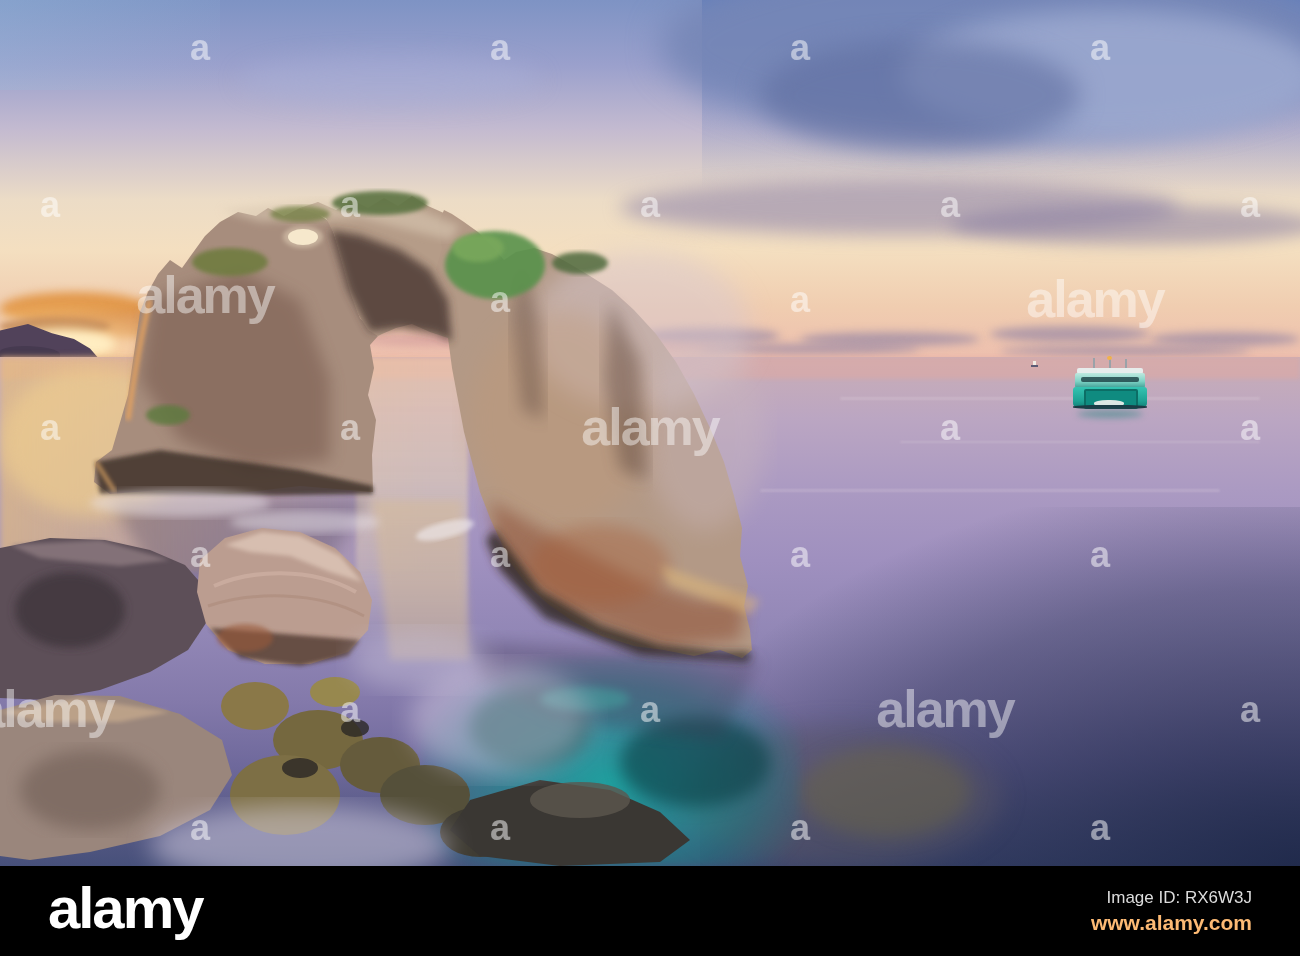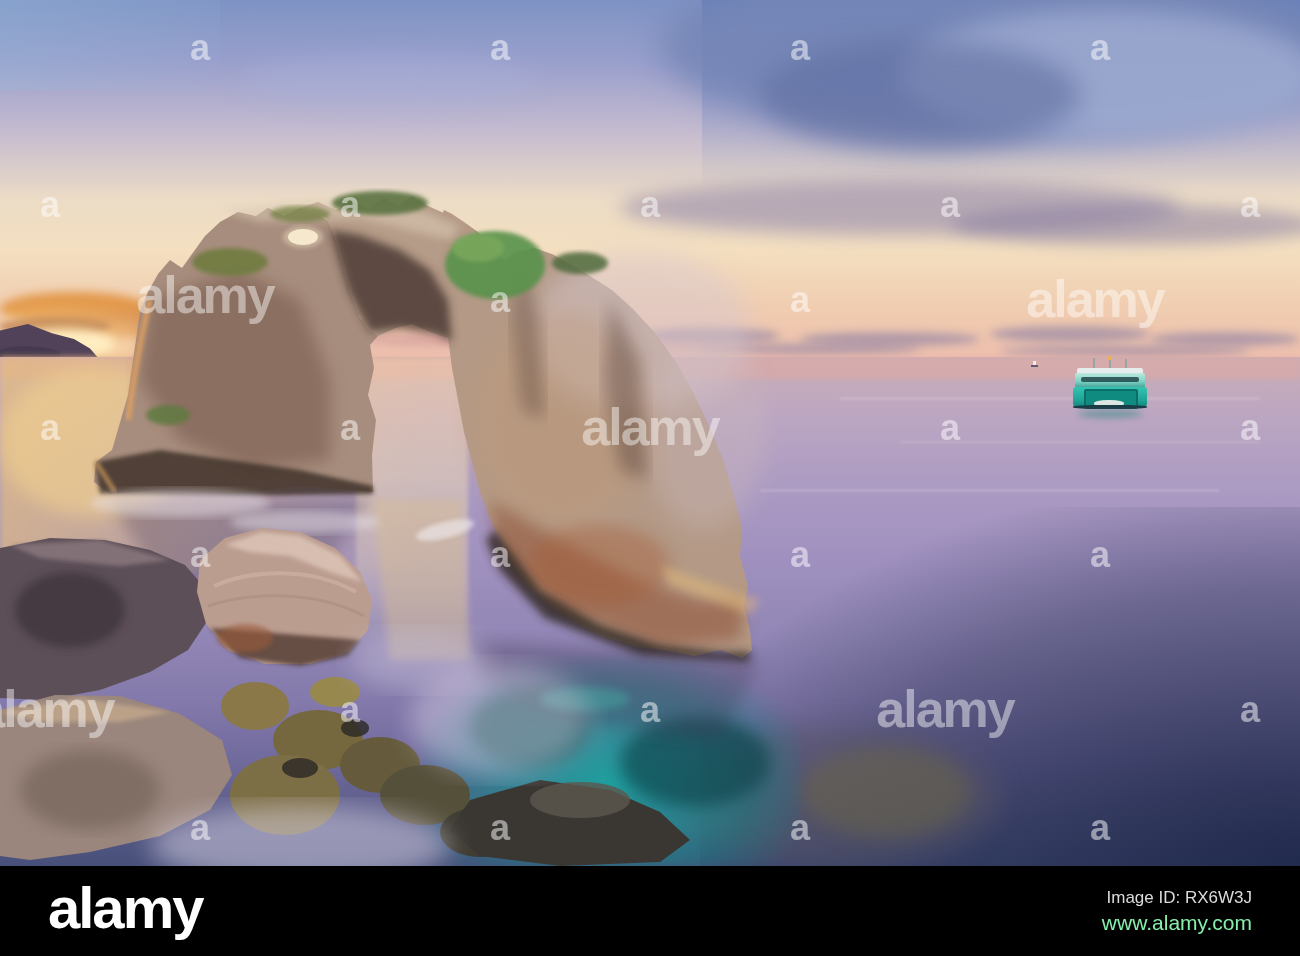--- a/index.html
+++ b/index.html
@@ -100,21 +100,21 @@
       font-weight:700;line-height:1;}
   .wm-large{font-size:52px;letter-spacing:-2px;color:rgba(255,255,255,.45);}
   .wm-small{font-size:36px;}
 
   
   #bottom-bar{left:0;top:866px;width:1300px;height:90px;background:#000;
     display:flex;align-items:center;justify-content:space-between;box-sizing:border-box;padding:0 48px;}
   #alamy-logo{color:#fff;font-size:58px;font-weight:700;letter-spacing:-2px;line-height:1;margin-top:-6px;}
   #bar-right{text-align:right;}
   #image-id-label{color:#dcdcdc;font-size:17px;margin-bottom:3px;}
-  #alamy-url{color:#86efac;font-size:21px;font-weight:400;}
+  #alamy-url{color:#fdba74;font-size:21px;font-weight:700;}
 </style>
 </head>
 <body>
 
 <div id="photo" class="abs">
 
   <div id="sky" class="abs">
     <div id="sky-right-blue" class="abs"></div>
     <div id="sky-left-cyan" class="abs"></div>
     <div class="abs cloud c1a"></div>

